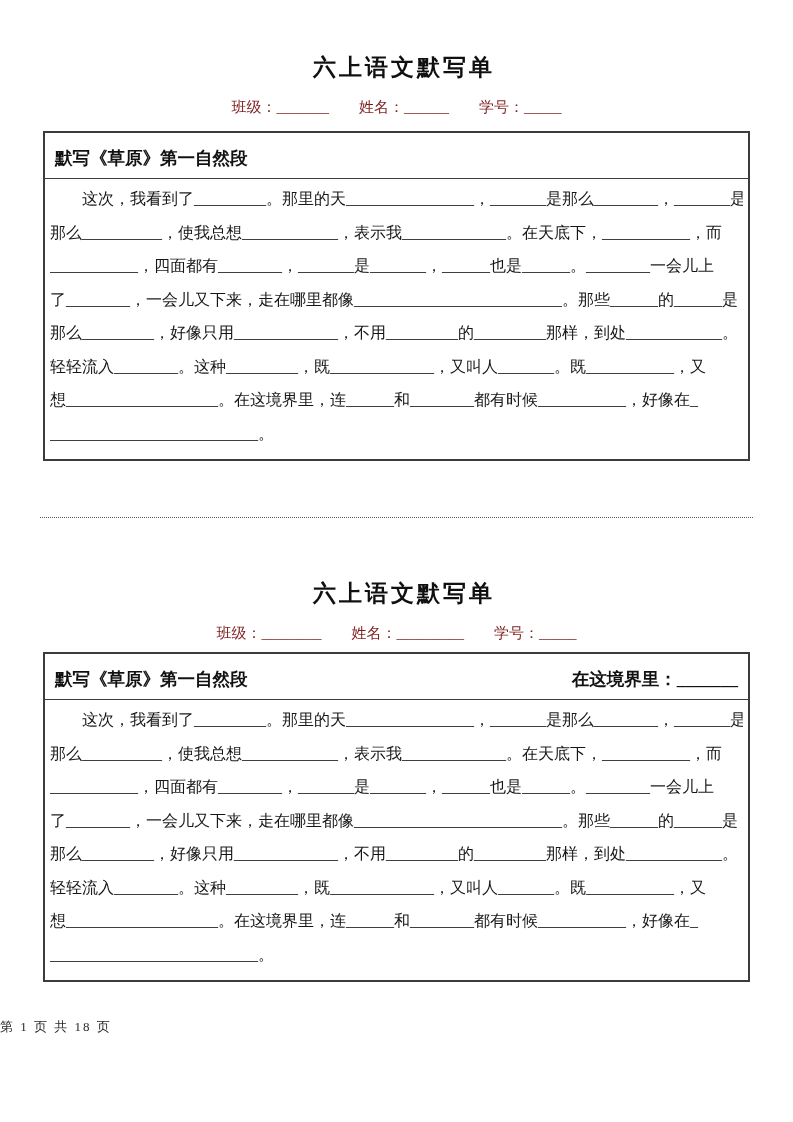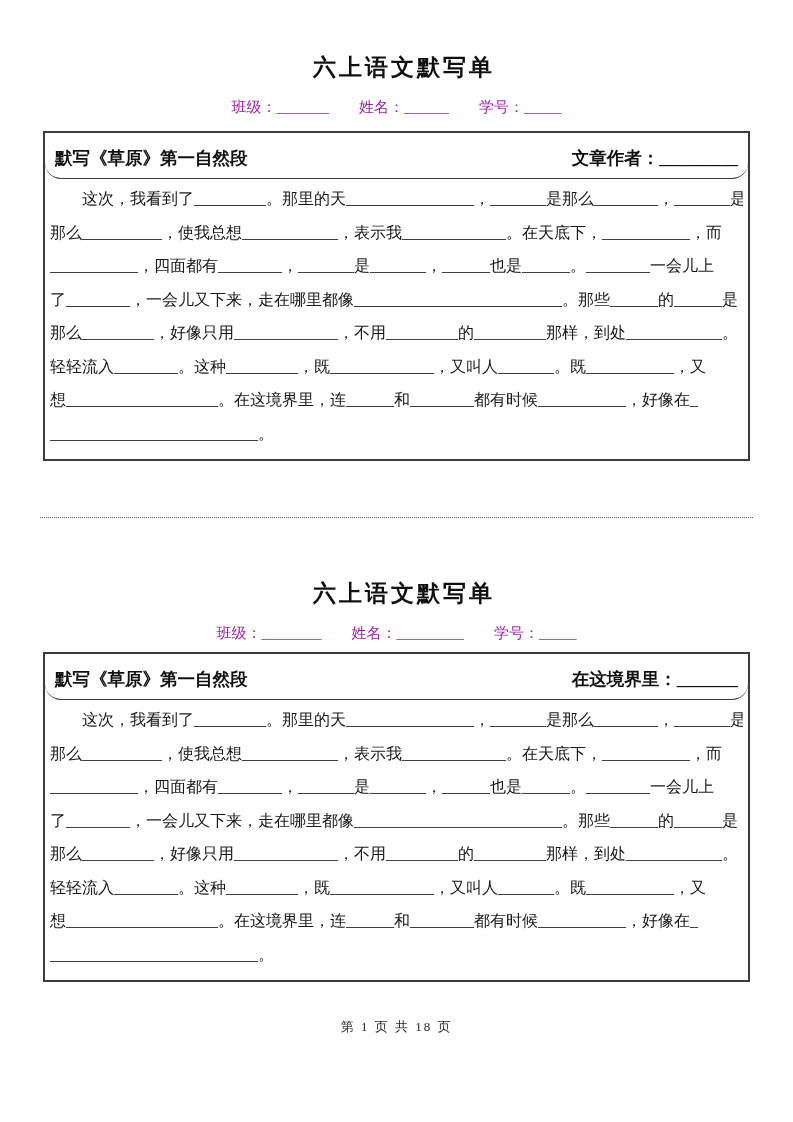--- a/index.html
+++ b/index.html
@@ -27,40 +27,39 @@
     letter-spacing: 3px;
     color: #101010;
     padding-left: 15px;
   }
   .info-row {
     display: flex;
     justify-content: center;
     gap: 30px;
     margin-top: 15px;
     font-size: 15px;
-    color: #a21caf;
+    color: #7f1d1d;
     white-space: pre;
   }
   .box {
     width: 707px;
     margin: 14px auto 0 auto;
     border: 2px solid #3c3c3c;
     box-sizing: border-box;
     background: #ffffff;
   }
   .box-header {
     display: flex;
     justify-content: space-between;
     align-items: flex-end;
     padding: 13px 10px 8px 10px;
     border-bottom: 1.5px solid #3c3c3c;
     font-weight: bold;
     font-size: 17.5px;
     color: #111111;
-    border-radius: 16px;
   }
   .box-body {
     padding: 3px 5px 9px 5px;
     font-size: 16px;
     line-height: 33.5px;
     color: #161616;
   }
   .body-line {
     white-space: pre;
     overflow: hidden;
@@ -85,21 +84,20 @@
   }
   .cut-label {
     font-size: 14px;
     line-height: 18px;
     color: #333333;
     padding: 0 2px;
   }
   .sheet.second .title { margin-top: 60px; }
   .sheet.second .box { margin-top: 9px; }
   .footer {
-    text-align: center;
     margin-top: 36px;
     font-size: 13px;
     letter-spacing: 2px;
     color: #2a2a2a;
   }
 </style>
 </head>
 <body>
 
 <div class="page">
@@ -107,21 +105,20 @@
   <section class="sheet first">
     <h1 class="title">六上语文默写单</h1>
     <div class="info-row">
       <span>班级：_______</span>
       <span>姓名：______</span>
       <span>学号：_____</span>
     </div>
     <div class="box">
       <div class="box-header">
         <span>默写《草原》第一自然段</span>
-        <span>文章作者：_________</span>
       </div>
       <div class="box-body">
         <div class="body-line">　　这次，我看到了_________。那里的天________________，_______是那么________，_______是</div>
         <div class="body-line">那么__________，使我总想____________，表示我_____________。在天底下，___________，而</div>
         <div class="body-line">___________，四面都有________，_______是_______，______也是______。________一会儿上</div>
         <div class="body-line">了________，一会儿又下来，走在哪里都像__________________________。那些______的______是</div>
         <div class="body-line">那么_________，好像只用_____________，不用_________的_________那样，到处____________。</div>
         <div class="body-line">轻轻流入________。这种_________，既_____________，又叫人_______。既___________，又</div>
         <div class="body-line">想___________________。在这境界里，连______和________都有时候___________，好像在_</div>
         <div class="body-line">__________________________。</div>

